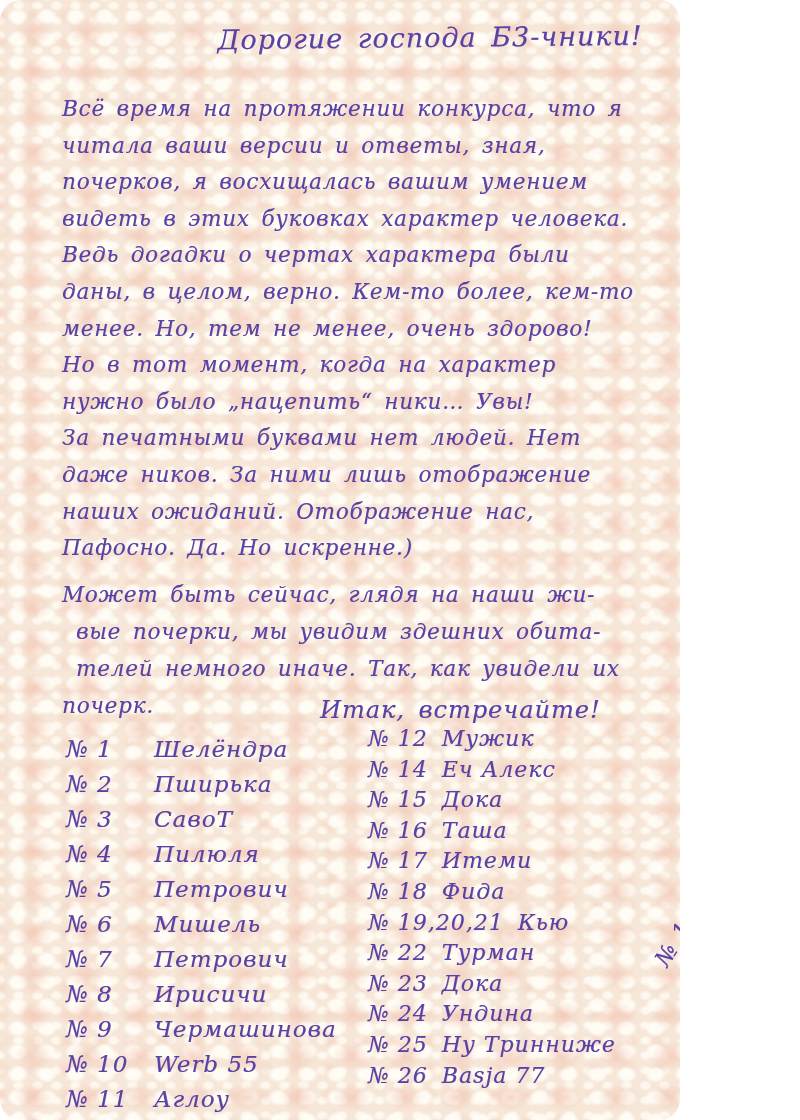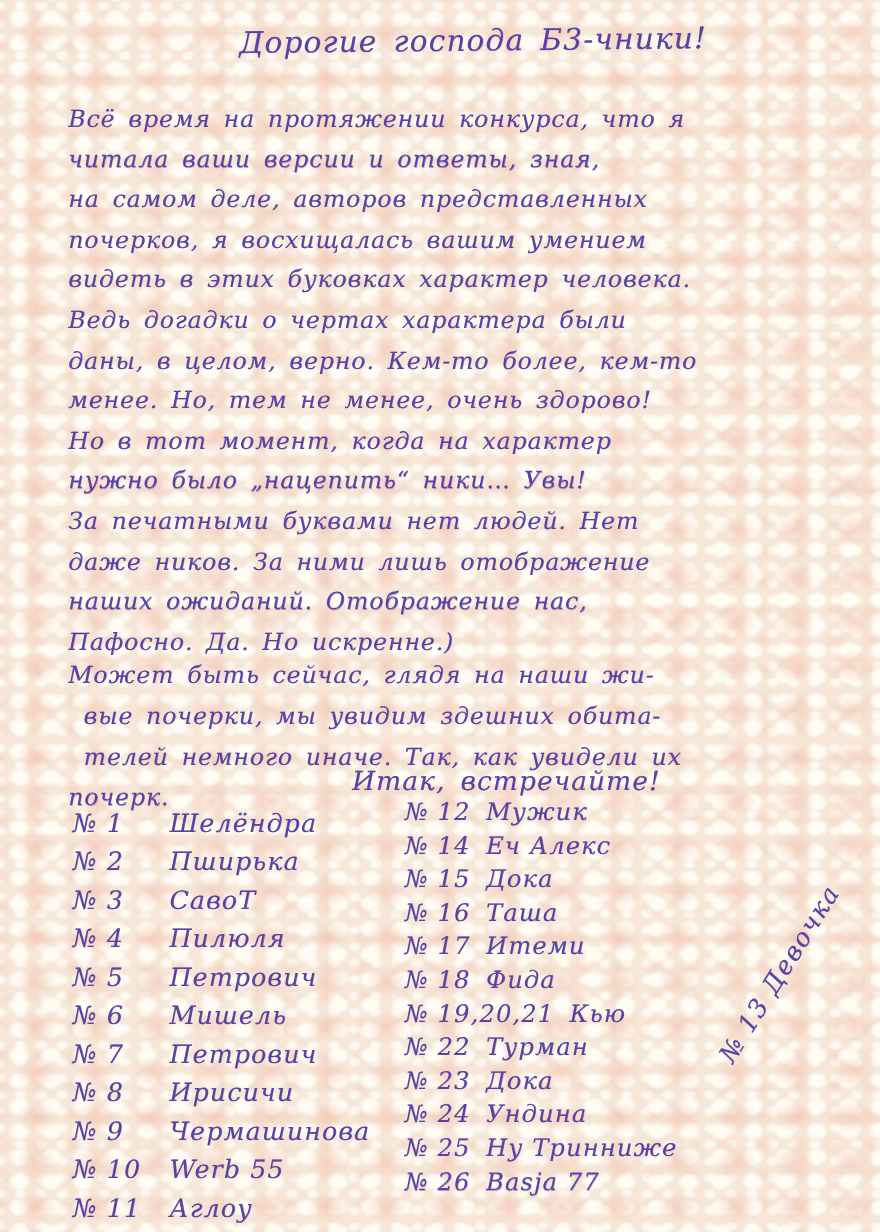--- a/index.html
+++ b/index.html
@@ -1,45 +1,46 @@
 <!DOCTYPE html>
 <html><head>
 <meta charset="utf-8">
 <style>
   html,body{margin:0;padding:0;}
   .paper{
     position:relative;
-    width:800px;height:1120px;
+    width:680px;height:1120px;
     overflow:hidden;
     background-color:#f6e7d8;
     background-image:
       radial-gradient(closest-side, rgba(243,198,180,0.70), rgba(243,198,180,0) 72%),
       radial-gradient(closest-side, rgba(255,253,246,0.95) 42%, rgba(255,253,246,0) 75%),
       radial-gradient(closest-side, rgba(242,205,188,0.55), rgba(242,205,188,0) 66%),
       radial-gradient(closest-side, rgba(255,250,241,0.90) 36%, rgba(255,250,241,0) 70%);
     background-size: 53px 41px, 29px 23px, 33px 27px, 19px 15px;
     background-position: 7px 11px, 3px 5px, 17px 2px, 9px 13px;
     font-family:"DejaVu Serif","Liberation Serif",serif;
     font-style:italic;
     color:#5a41a4;
+    border-radius:21px;
   }
   .hw{
     color:#5a41a4;
     text-shadow:0.4px 0.3px 0.6px rgba(90,64,165,0.45);
     white-space:nowrap;
   }
   .heading{
     position:absolute;top:22px;left:150px;width:560px;
     font-size:27px;text-align:center;letter-spacing:1px;word-spacing:5px;
     transform:rotate(-0.6deg);
   }
   .para{position:absolute;left:62px;width:720px;font-size:21.5px;letter-spacing:0.8px;word-spacing:4px;}
   .p1{top:72px;margin-top:19px;}
   .p1 .ln{height:36.6px;line-height:36.6px;}
-  .p2{top:596px;}
+  .p2{top:576px;}
   .p2 .ln{height:37px;line-height:37px;}
   .ln.indent{padding-left:14px;}
   .intro{
     position:absolute;top:696px;left:320px;width:340px;
     font-size:24px;text-align:left;letter-spacing:1px;word-spacing:5px;
   }
   .col{position:absolute;font-size:23px;letter-spacing:1px;}
   .col .item{display:flex;align-items:baseline;}
   .col-left{left:66px;top:732px;}
   .col-left .item{height:35px;line-height:35px;}
@@ -58,21 +59,20 @@
 </head>
 <body>
 
 <div class="paper">
 
   <div class="heading hw">Дорогие господа Б3-чники!</div>
 
   <div class="para p1">
     <div class="ln hw">Всё время на протяжении конкурса, что я</div>
     <div class="ln hw">читала ваши версии и ответы, зная,</div>
-    <div class="ln hw">на самом деле, авторов представленных</div>
     <div class="ln hw">почерков, я восхищалась вашим умением</div>
     <div class="ln hw">видеть в этих буковках характер человека.</div>
     <div class="ln hw">Ведь догадки о чертах характера были</div>
     <div class="ln hw">даны, в целом, верно. Кем-то более, кем-то</div>
     <div class="ln hw">менее. Но, тем не менее, очень здорово!</div>
     <div class="ln hw">Но в тот момент, когда на характер</div>
     <div class="ln hw">нужно было „нацепить“ ники… Увы!</div>
     <div class="ln hw">За печатными буквами нет людей. Нет</div>
     <div class="ln hw">даже ников. За ними лишь отображение</div>
     <div class="ln hw">наших ожиданий. Отображение нас,</div>

